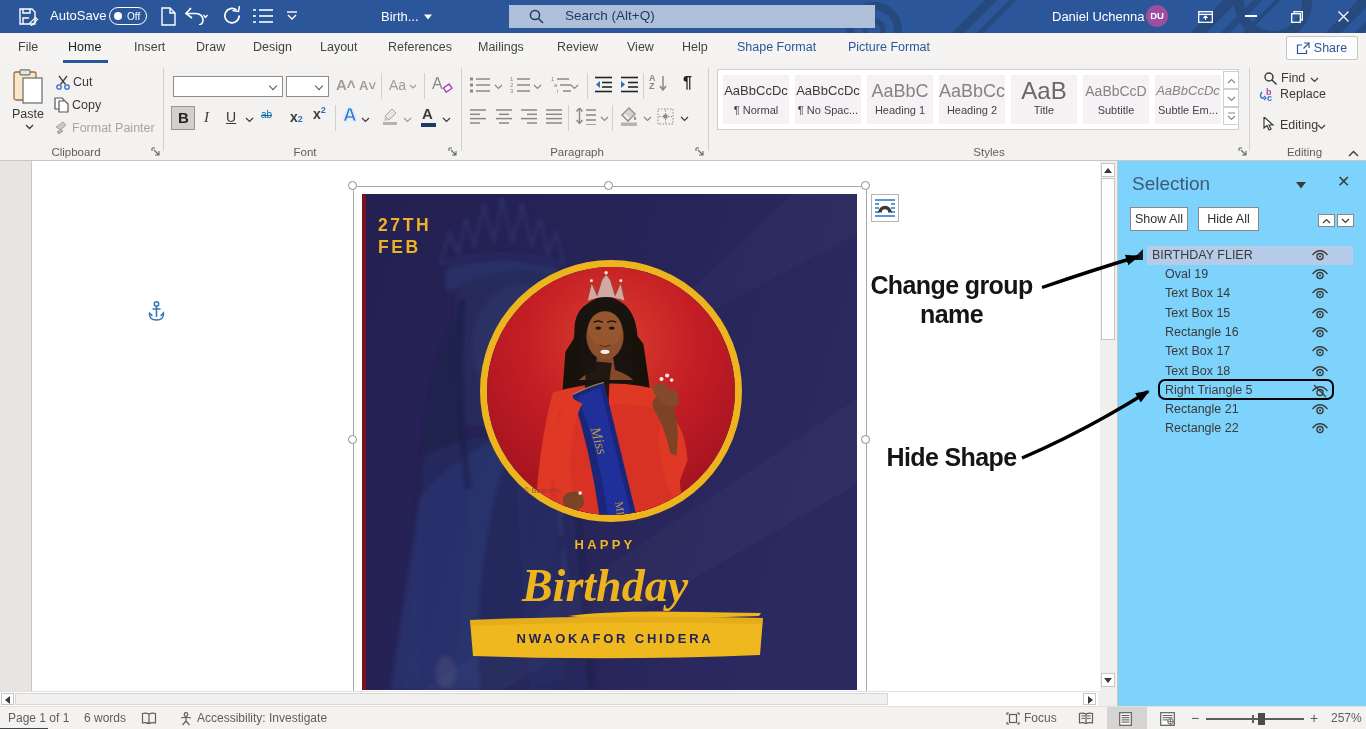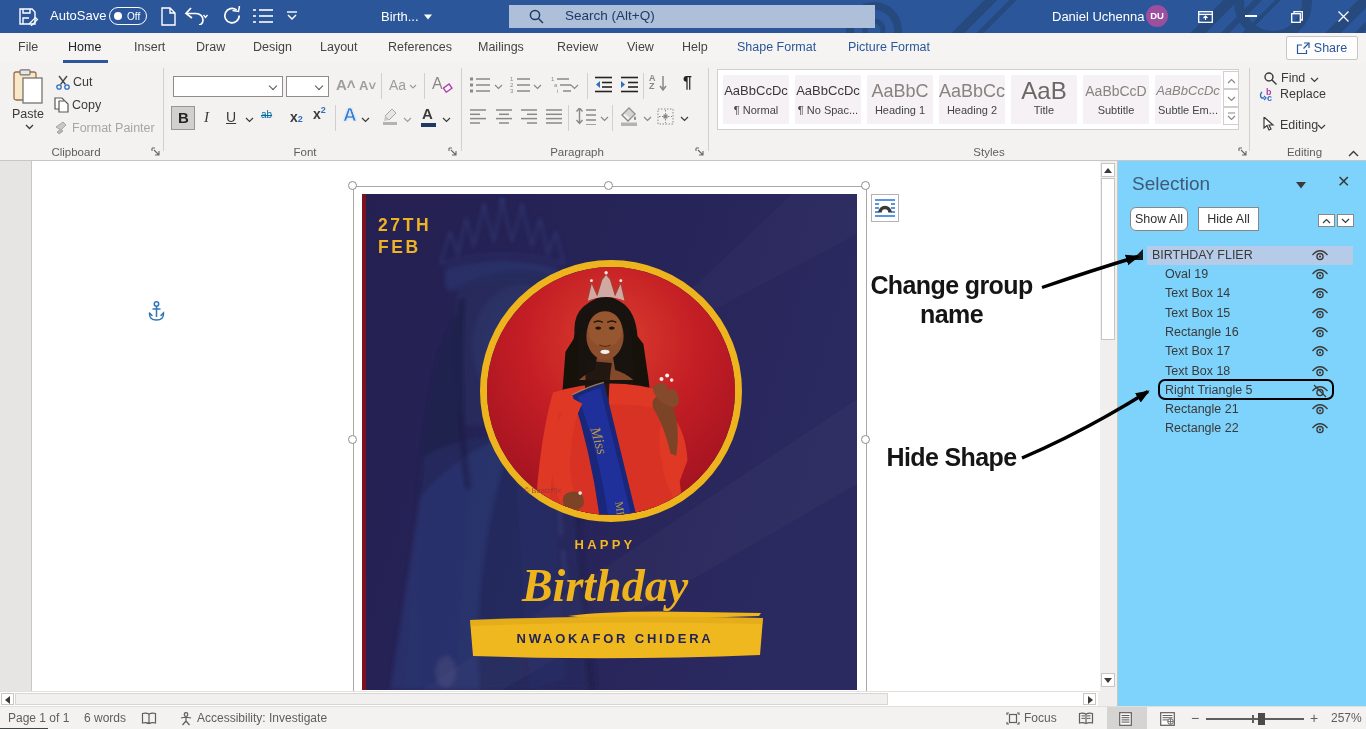--- a/index.html
+++ b/index.html
@@ -703,21 +703,21 @@
         </svg>
       </div>
 </div>
 
 <div id="pane" class="abs">
   <h1>Selection</h1>
   <svg class="abs" style="left:178px;top:21px" width="10" height="7" viewBox="0 0 10 7">
         <path d="M0 0 h10 l-5 6.5z" fill="#3b3a39"></path>
       </svg>
   <span class="abs" style="left:219px;top:11px;font-size:16px;color:#3b3a39;">✕</span>
-  <div class="panebtn" style="left:12px;width:58px;border-radius:6px;">Show All</div>
+  <div class="panebtn" style="left:12px;width:58px;">Show All</div>
   <div class="panebtn" style="left:80px;width:61px;">Hide All</div>
   <div class="panebtn" style="left:200px;width:17px;height:13px;top:53px;line-height:0;">
         <svg width="9" height="6" viewBox="0 0 9 6" style="position:absolute;left:3px;top:3px">
           <path d="M1 5 L4.5 1.5 L8 5" fill="none" stroke="#3b3a39" stroke-width="1.2"></path>
         </svg>
       </div>
   <div class="panebtn" style="left:219px;width:17px;height:13px;top:53px;line-height:0;">
         <svg width="9" height="6" viewBox="0 0 9 6" style="position:absolute;left:3px;top:3px">
           <path d="M1 1 L4.5 4.5 L8 1" fill="none" stroke="#3b3a39" stroke-width="1.2"></path>
         </svg>

